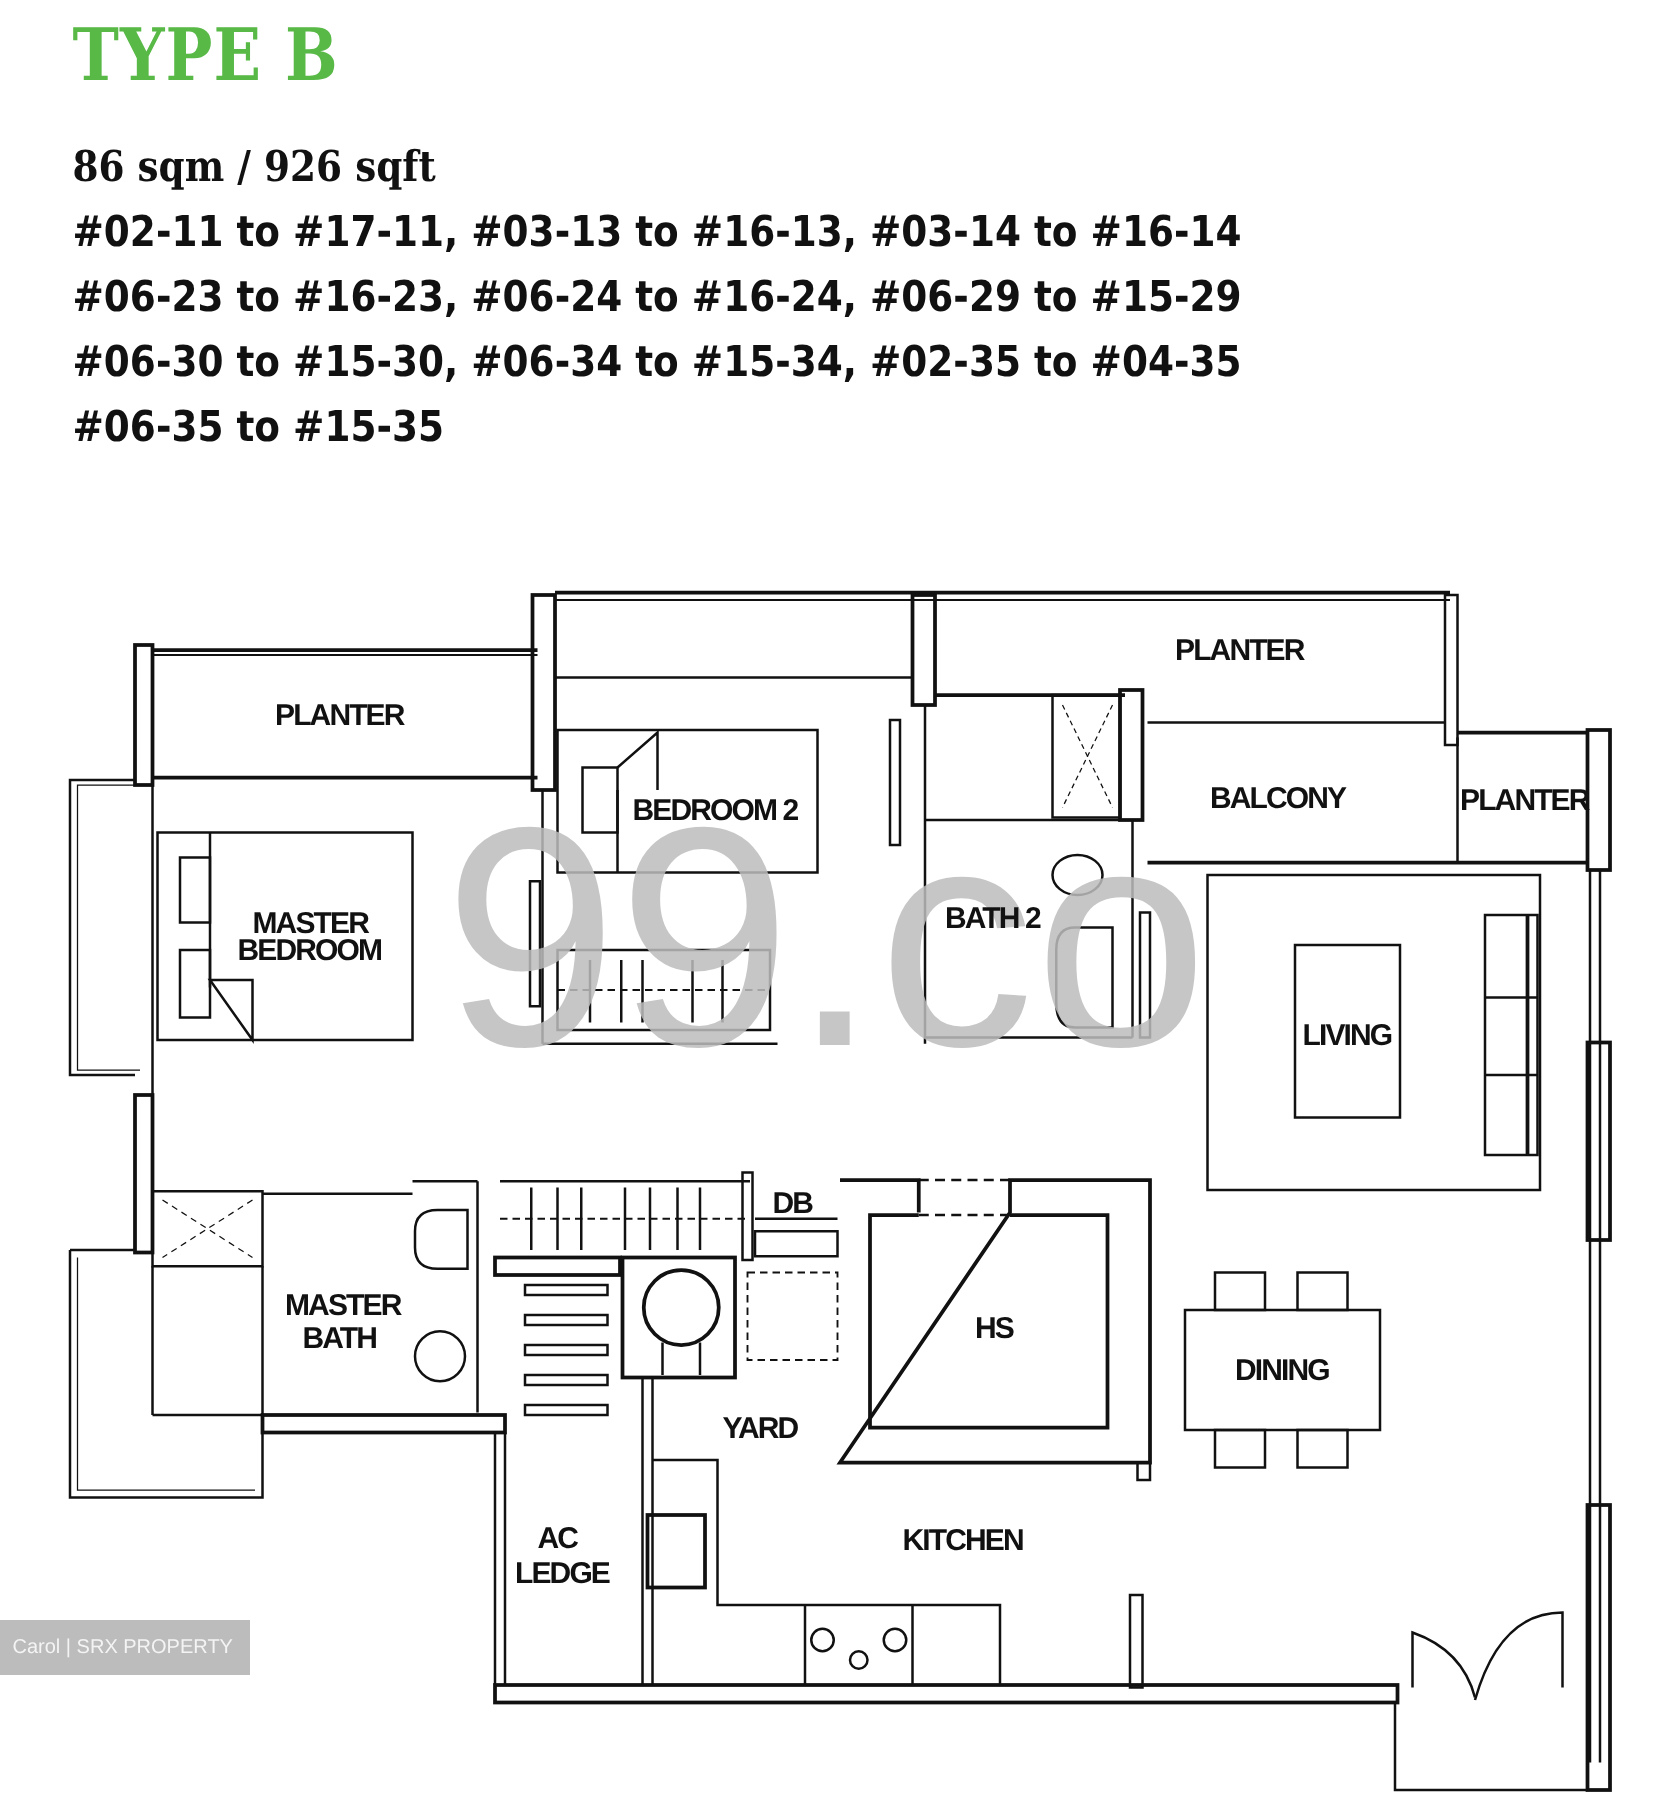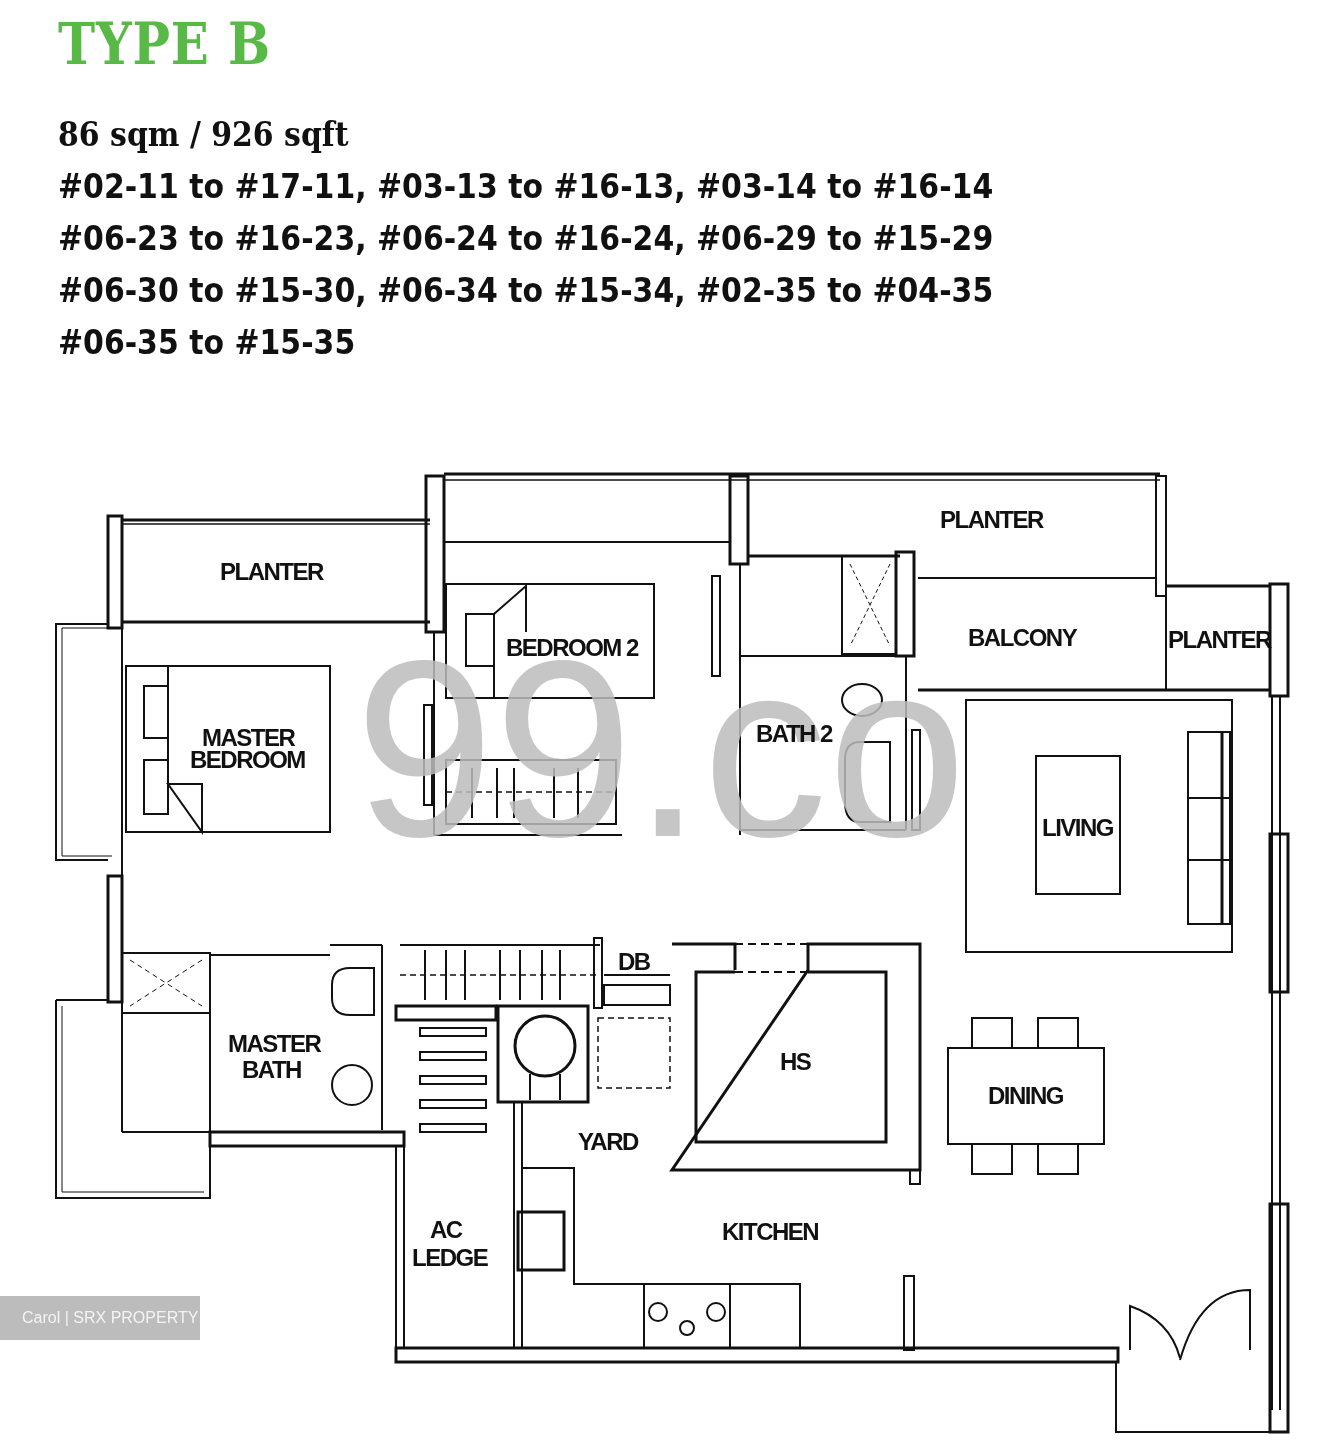--- a/index.html
+++ b/index.html
@@ -19,21 +19,21 @@
     }
     .info .area { font-family: "DejaVu Serif", serif; font-weight: bold; }
     .info div { margin: 0; }
     svg.plan { position: absolute; left: 0; top: 0; }
     .lbl { font-family: "Liberation Sans", sans-serif; font-weight: bold; font-size: 24px; fill: #111; letter-spacing: -1.5px; }
     .wm { font-family: "Liberation Sans", sans-serif; font-size: 250px; fill: #bdbdbd; opacity: 0.85; }
     .credit {
       position: absolute; left: 0; top: 1296px; width: 200px; height: 44px;
       background: #bcbcbc; color: #f4f4f4;
       font-family: "Liberation Sans", sans-serif; font-size: 16px;
-      line-height: 44px; padding-left: 22px; box-sizing: border-box; white-space: nowrap;
+      line-height: 44px; padding-left: 10px; box-sizing: border-box; white-space: nowrap;
     }
   </style>
 </head>
 <body>
 
 <div class="title">TYPE B</div>
 
 <div class="info">
   <div class="area">86 sqm / 926 sqft</div>
   <div>#02-11 to #17-11, #03-13 to #16-13, #03-14 to #16-14</div>

